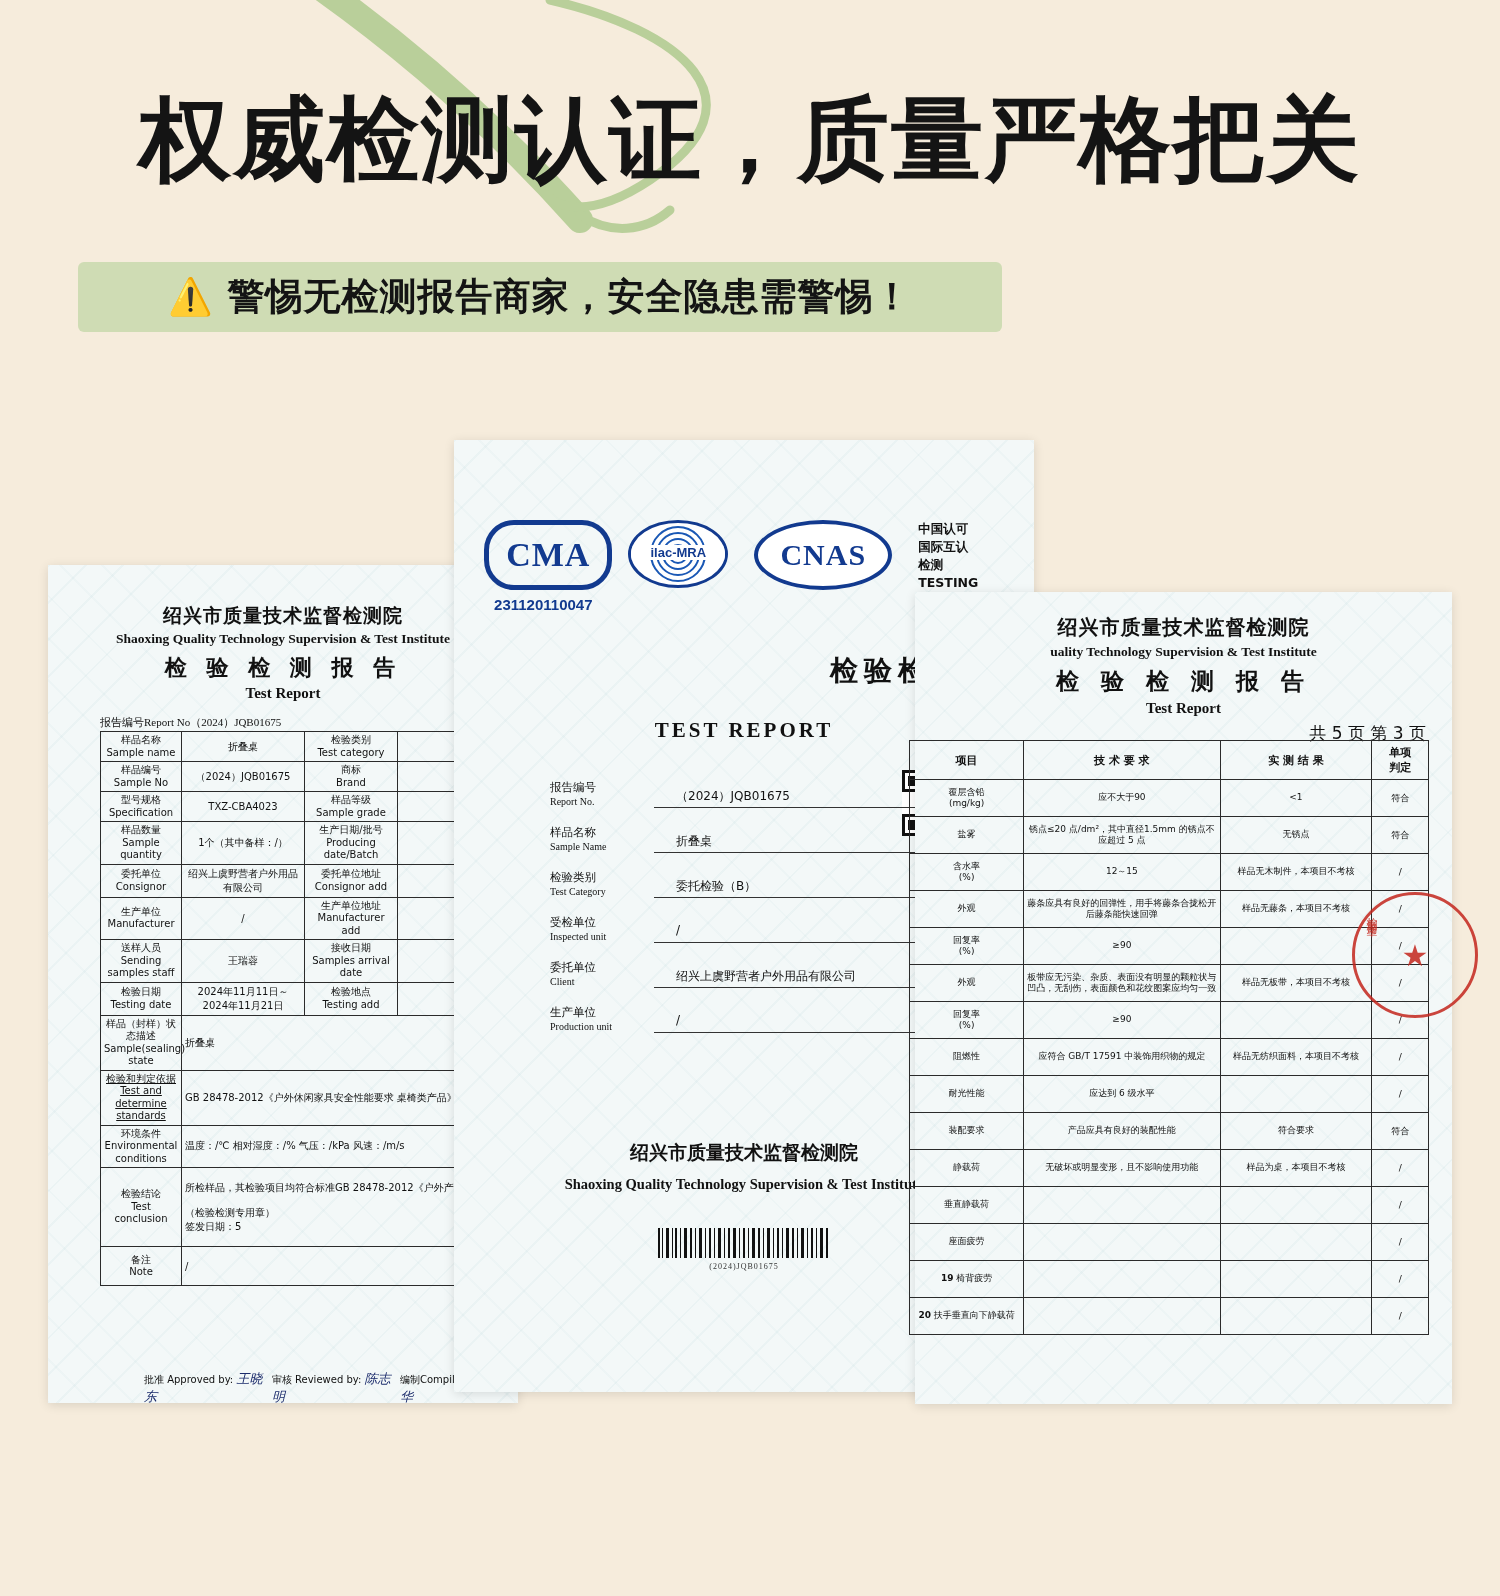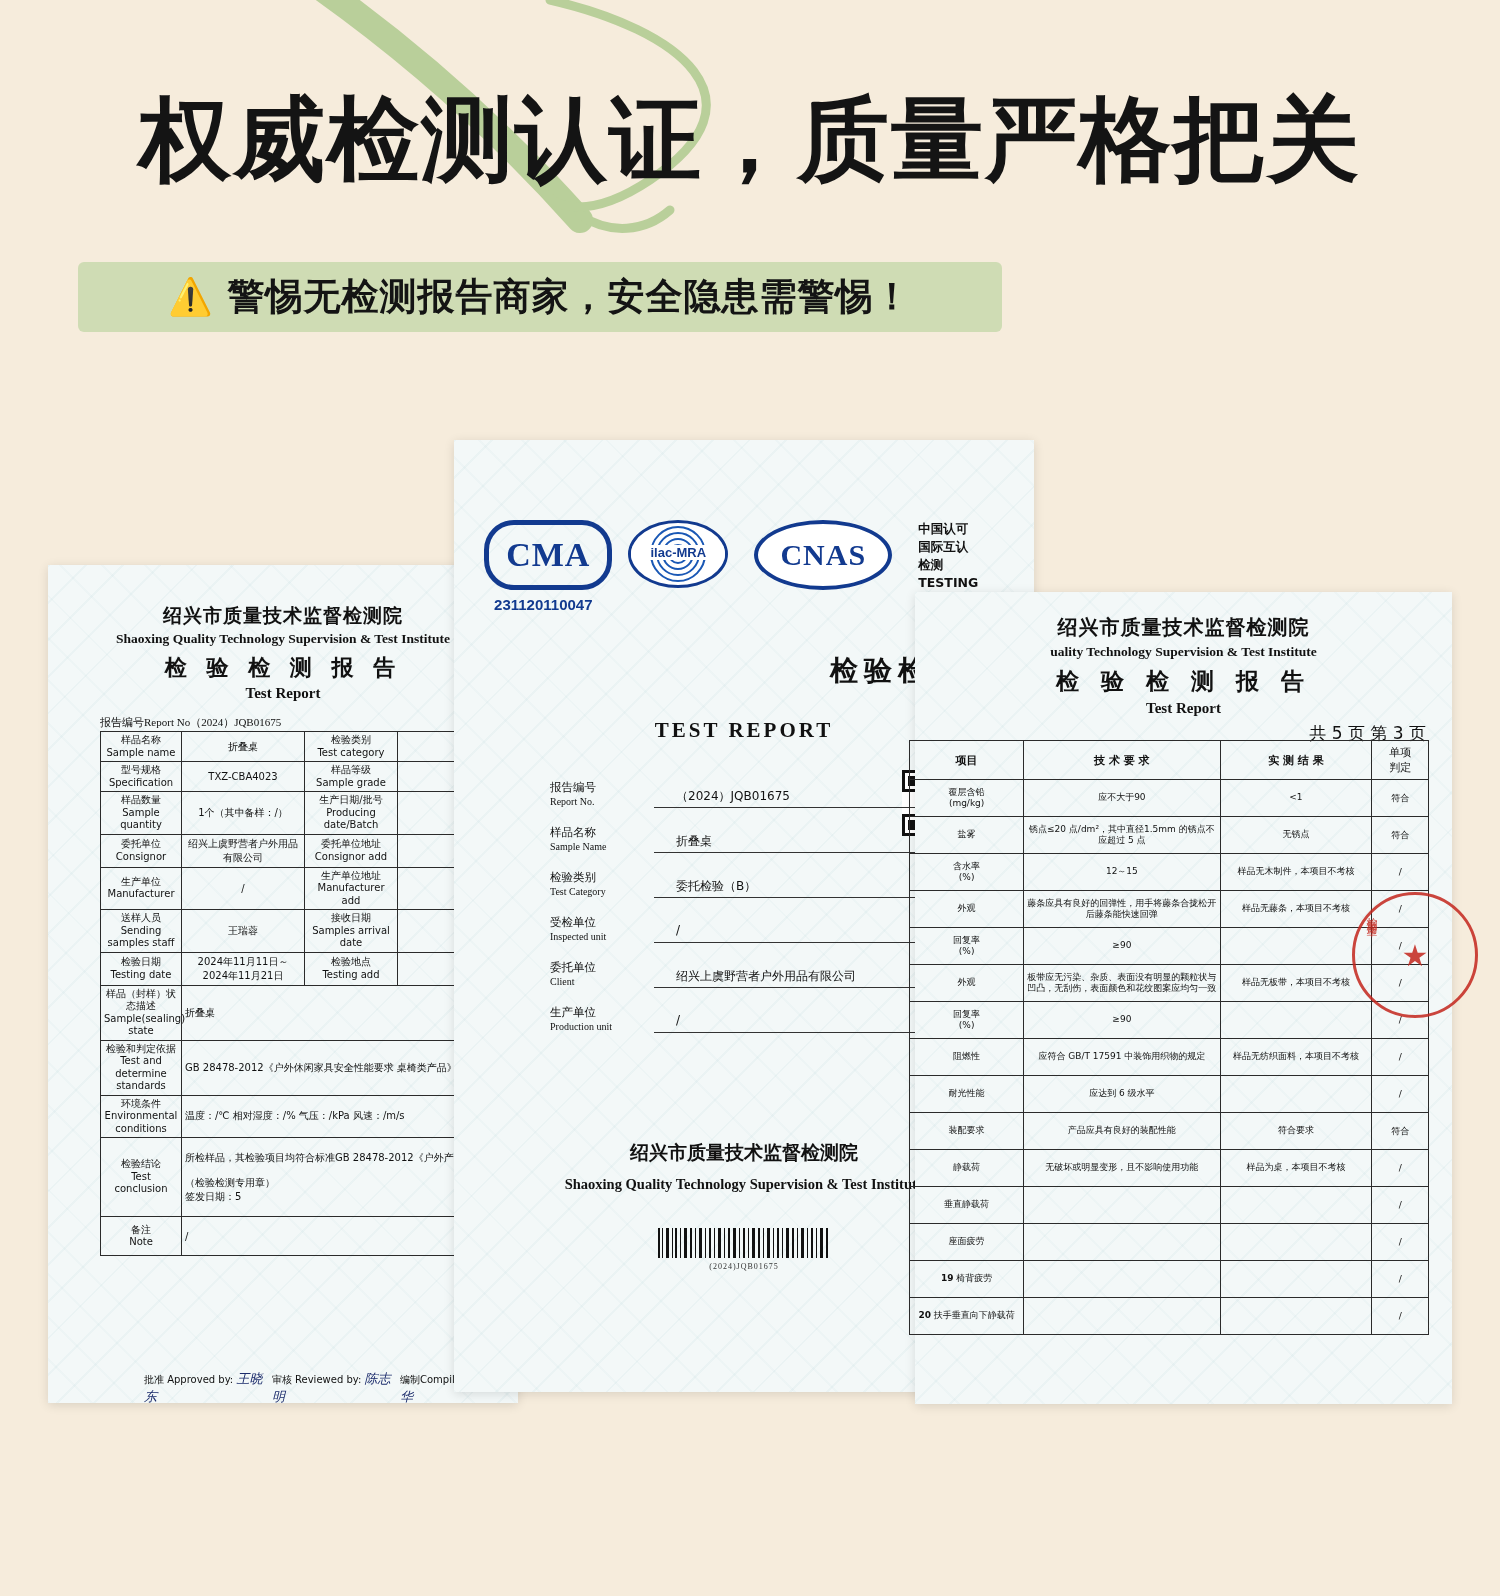--- a/index.html
+++ b/index.html
@@ -122,20 +122,26 @@
   <div class="rptno serif">报告编号Report No（2024）JQB01675</div>
   <table class="grid cn" id="leftTable">
       <tbody id="leftTbody">
         <tr>
           <td class="c two" style="width:74px">样品名称<br>Sample name</td>
           <td class="c" style="width:116px">折叠桌</td>
           <td class="c two" style="width:86px">检验类别<br>Test category</td>
           <td class="c" style="width:104px"></td>
         </tr>
         <tr>
+          <td class="c two" style="width:74px">样品编号<br>Sample No</td>
+          <td class="c" style="width:116px">（2024）JQB01675</td>
+          <td class="c two" style="width:86px">商标<br>Brand</td>
+          <td class="c" style="width:104px"></td>
+        </tr>
+        <tr>
           <td class="c two" style="width:74px">型号规格<br>Specification</td>
           <td class="c" style="width:116px">TXZ-CBA4023</td>
           <td class="c two" style="width:86px">样品等级<br>Sample grade</td>
           <td class="c" style="width:104px"></td>
         </tr>
         <tr>
           <td class="c two" style="width:74px">样品数量<br>Sample quantity</td>
           <td class="c" style="width:116px">1个（其中备样：/）</td>
           <td class="c two" style="width:86px">生产日期/批号<br>Producing date/Batch</td>
           <td class="c" style="width:104px"></td>
@@ -162,21 +168,21 @@
           <td class="c two" style="width:74px">检验日期<br>Testing date</td>
           <td class="c" style="width:116px">2024年11月11日～2024年11月21日</td>
           <td class="c two" style="width:86px">检验地点<br>Testing add</td>
           <td class="c" style="width:104px"></td>
         </tr>
         <tr>
           <td class="c two" style="width:74px;height:28px;">样品（封样）状态描述<br>Sample(sealing) state</td>
           <td class="l" colspan="3">折叠桌</td>
         </tr>
         <tr>
-          <td class="c two" style="width:74px;height:34px;">检验和判定依据<br>Test and determine standards</td>
+          <td class="c two" style="width:74px;height:34px;text-decoration:underline;">检验和判定依据<br>Test and determine standards</td>
           <td class="l" colspan="3">GB 28478-2012《户外休闲家具安全性能要求 桌椅类产品》</td>
         </tr>
         <tr>
           <td class="c two" style="width:74px;height:34px;">环境条件<br>Environmental conditions</td>
           <td class="l" colspan="3">温度：/℃  相对湿度：/%  气压：/kPa  风速：/m/s</td>
         </tr>
         <tr>
           <td class="c two" style="width:74px;height:74px;">检验结论<br>Test conclusion</td>
           <td class="l" colspan="3">所检样品，其检验项目均符合标准GB 28478-2012《户外产品》要求。<br><br>（检验检测专用章）<br>签发日期：5</td>
         </tr>
@@ -342,21 +348,21 @@
   <div class="inst-en serif">uality Technology Supervision &amp; Test Institute</div>
   <div class="ttl cn">检 验 检 测 报 告</div>
   <div class="ttl-en serif">Test Report</div>
   <div class="pageno cn">共 5 页  第 3 页</div>
   <table class="grid cn" id="rightTable">
     <thead id="rightThead">
         <tr>
           <td class="c" style="width: 96px; height: 34px; font-weight: bold; font-size: 11px;">项目</td>
           <td class="c" style="width: 170px; height: 34px; font-weight: bold; font-size: 11px;">技 术 要 求</td>
           <td class="c" style="width: 130px; height: 34px; font-weight: bold; font-size: 11px;">实 测 结 果</td>
-          <td class="c" style="width: 44px; height: 34px; font-weight: normal; font-size: 11px;">单项<br>判定</td>
+          <td class="c" style="width: 44px; height: 34px; font-weight: bold; font-size: 11px;">单项<br>判定</td>
         </tr>
       </thead>
     <tbody id="rightTbody">
         <tr>
           <td class="c two" style="height:32px">覆层含铅<br>(mg/kg)</td>
           <td class="c two">应不大于90</td>
           <td class="c two">&lt;1</td>
           <td class="c">符合</td>
         </tr>
         <tr>

